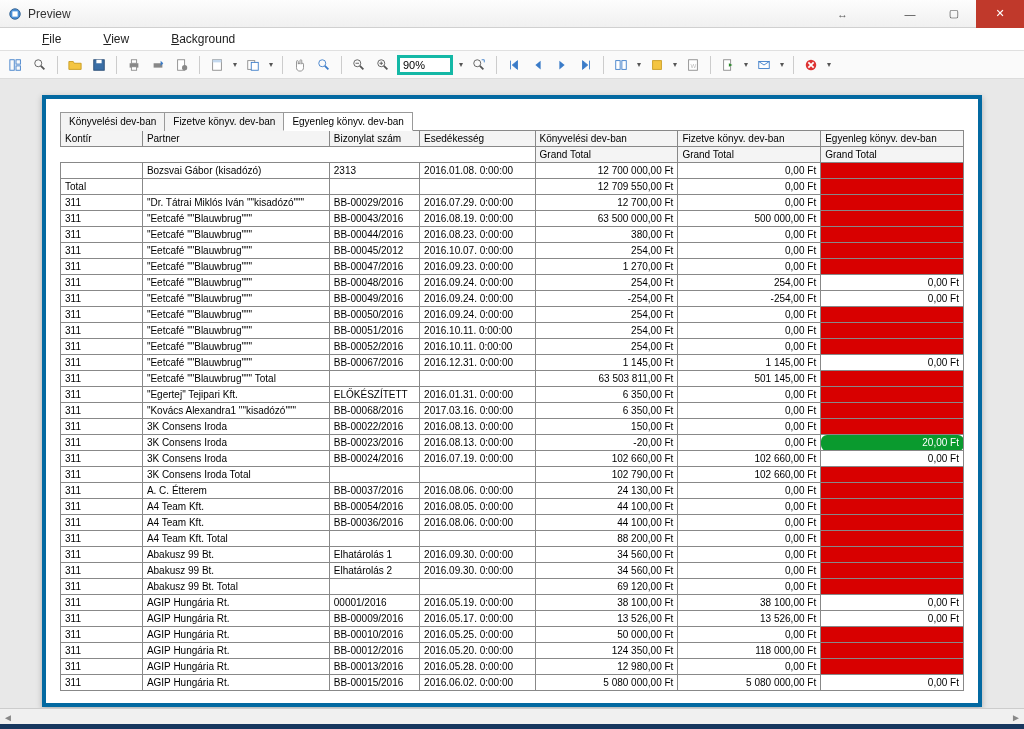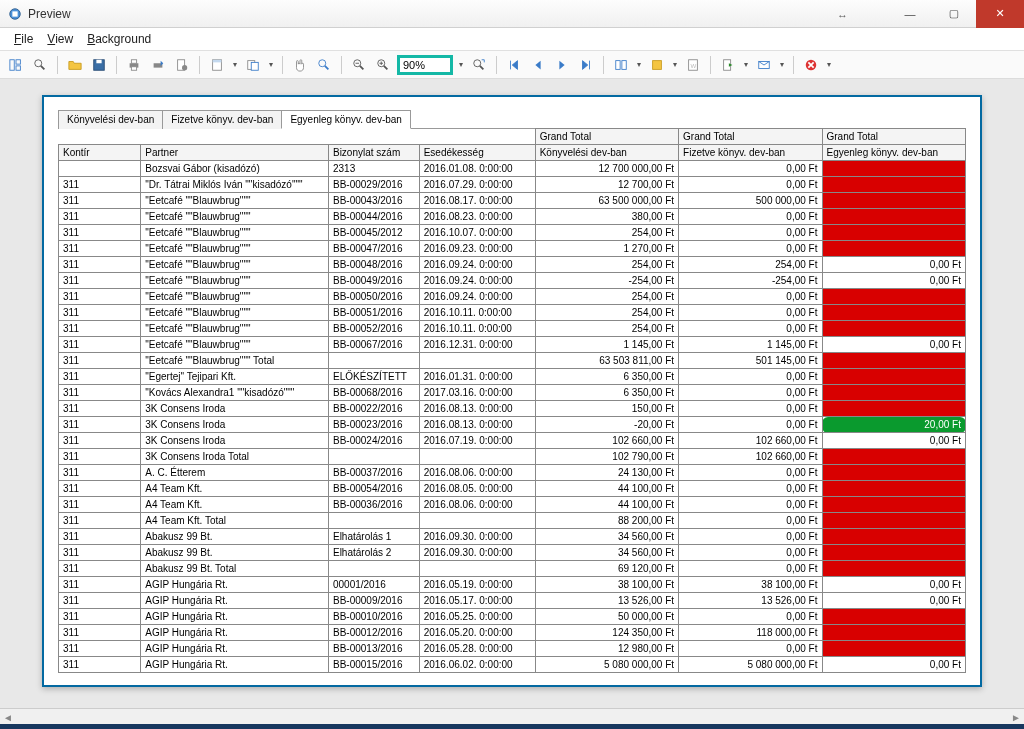--- a/index.html
+++ b/index.html
@@ -6,32 +6,32 @@
 body { font-family: "Segoe UI", Tahoma, sans-serif; font-size: 11px; background: #fff; overflow: hidden; }
 
 .titlebar { display: flex; align-items: center; height: 28px; background: linear-gradient(#fdfdfd,#f0f0f0); border-bottom: 1px solid #d0d0d0; padding: 0 0 0 8px; }
 .titlebar .app-icon { width: 14px; height: 14px; margin-right: 6px; }
 .titlebar .title { flex: 1; font-size: 12px; color: #333; }
 .winbtns { display: flex; }
 .winbtn { width: 44px; height: 28px; display:flex; align-items:center; justify-content:center; color:#444; }
 .winbtn.close { background:#c0392b; color:#fff; width:48px; }
 
 .menubar { display:flex; gap:2px; padding: 2px 8px; font-size:12px; color:#222; border-bottom:1px solid #e0e0e0; }
-.menubar span { padding:2px 6px; }
+.menubar span { padding:2px 6px;margin-left:28px; }
 .menubar span u { text-decoration: underline; }
 
 .toolbar { display:flex; align-items:center; gap:4px; padding:3px 6px; background:#fafafa; border-bottom:1px solid #dcdcdc; height:28px; }
 .toolbar .sep { width:1px; height:18px; background:#ccc; margin:0 3px; }
 .tbtn { width:20px; height:20px; display:flex; align-items:center; justify-content:center; border-radius:2px; }
 .tbtn svg { width:14px; height:14px; }
 .zoom-select { font-size:11px; height:20px; width:56px; border:3px solid #14b8a6; background:#fff; padding:0 3px; }
 .dd { width:8px; display:flex; align-items:center; justify-content:center; color:#555; font-size:8px; }
 
 .workspace { background:#e8e8e8; padding:16px; height: calc(729px - 28px - 22px - 28px - 22px); overflow:auto; }
-.page { background:#fff; border:2px solid #0369a1; box-shadow:0 2px 6px rgba(0,0,0,.25); margin:0 auto; width: 940px; padding: 12px 14px; }
+.page { background:#fff; border:4px solid #0369a1; box-shadow:0 2px 6px rgba(0,0,0,.25); margin:0 auto; width: 940px; padding: 12px 14px; }
 
 .tabs { display:flex; border-bottom:1px solid #999; margin-bottom: -1px; }
 .tab { padding:3px 8px; border:1px solid #999; border-bottom:none; background:#f3f3f3; font-size:10px; position:relative; top:1px; margin-right:-1px; }
 .tab.active { background:#fff; border-bottom:1px solid #fff; }
 
 table.report { width:100%; border-collapse:collapse; font-size:10px; }
 table.report th, table.report td { border:1px solid #888; padding:2px 4px; white-space:nowrap; overflow:hidden; }
 table.report th { background:#f4f4f4; font-weight:normal; text-align:left; }
 td.num { text-align:right; }
 td.red { background:#d80000; color:#d80000; }
@@ -252,59 +252,68 @@
         <col class="c-kontir">
           <col class="c-partner">
           <col class="c-biz">
           <col class="c-esed">
         <col class="c-val">
           <col class="c-val">
           <col class="c-val">
       </colgroup>
       <thead>
         <tr>
-          <th colspan="4" style="border:none;background:#fff;"></th>
-          <th>Grand Total</th>
-          <th>Grand Total</th>
-          <th>Grand Total</th>
-        </tr>
-        <tr>
           <th>Kontír</th>
           <th>Partner</th>
           <th>Bizonylat szám</th>
           <th>Esedékesség</th>
           <th>Könyvelési dev-ban</th>
           <th>Fizetve könyv. dev-ban</th>
           <th>Egyenleg könyv. dev-ban</th>
         </tr>
+        <tr>
+          <th colspan="4" style="border:none;background:#fff;"></th>
+          <th>Grand Total</th>
+          <th>Grand Total</th>
+          <th>Grand Total</th>
+        </tr>
       </thead>
       <tbody id="report-body">
           <tr>
             <td class=""></td>
             <td class="">Bozsvai Gábor (kisadózó)</td>
             <td class="">2313</td>
             <td class="">2016.01.08. 0:00:00</td>
             <td class="num">12 700 000,00 Ft</td>
             <td class="num">0,00 Ft</td>
             <td class="num red"></td>
           </tr>
           <tr>
+            <td class="">Total</td>
+            <td class=""></td>
+            <td class=""></td>
+            <td class=""></td>
+            <td class="num">12 709 550,00 Ft</td>
+            <td class="num">0,00 Ft</td>
+            <td class="num red"></td>
+          </tr>
+          <tr>
             <td class="">311</td>
             <td class="">"Dr. Tátrai Miklós Iván ""kisadózó"""</td>
             <td class="">BB-00029/2016</td>
             <td class="">2016.07.29. 0:00:00</td>
             <td class="num">12 700,00 Ft</td>
             <td class="num">0,00 Ft</td>
             <td class="num red"></td>
           </tr>
           <tr>
             <td class="">311</td>
             <td class="">"Eetcafé ""Blauwbrug"""</td>
             <td class="">BB-00043/2016</td>
-            <td class="">2016.08.17. 0:00:00</td>
+            <td class="">2016.08.19. 0:00:00</td>
             <td class="num">63 500 000,00 Ft</td>
             <td class="num">500 000,00 Ft</td>
             <td class="num red"></td>
           </tr>
           <tr>
             <td class="">311</td>
             <td class="">"Eetcafé ""Blauwbrug"""</td>
             <td class="">BB-00044/2016</td>
             <td class="">2016.08.23. 0:00:00</td>
             <td class="num">380,00 Ft</td>

